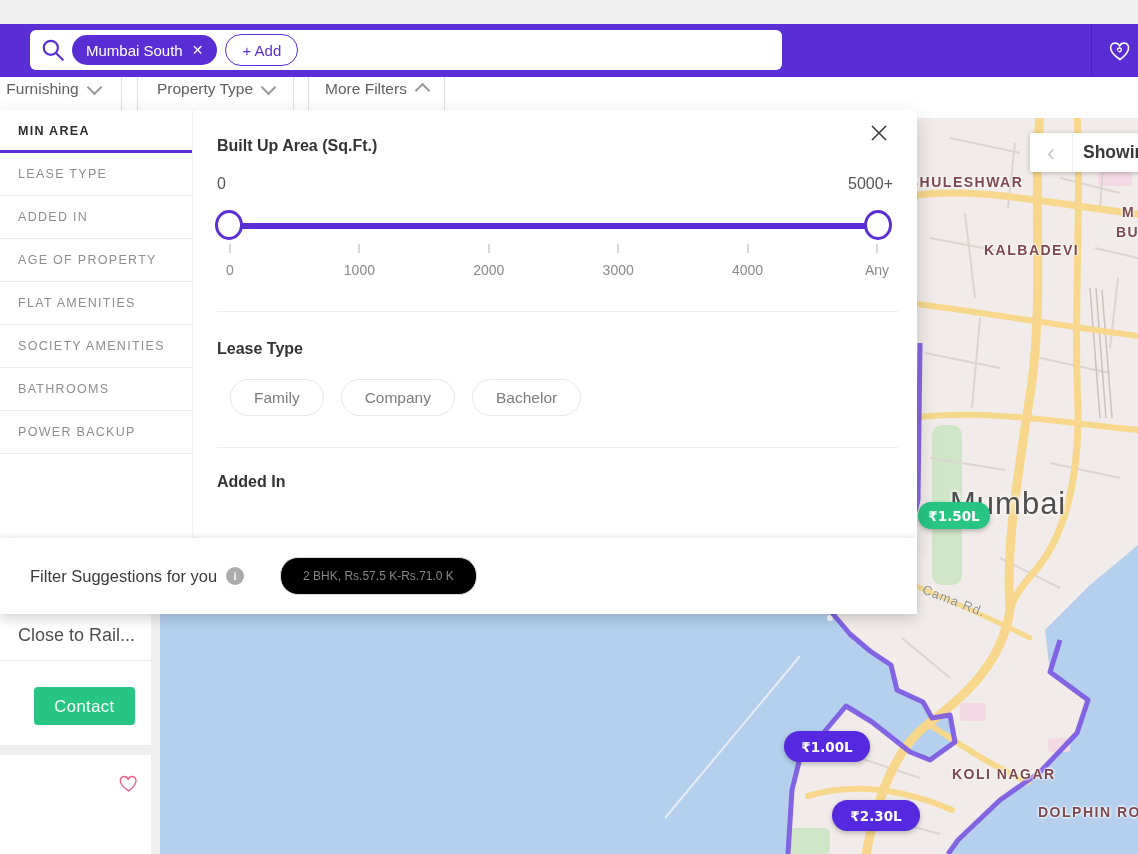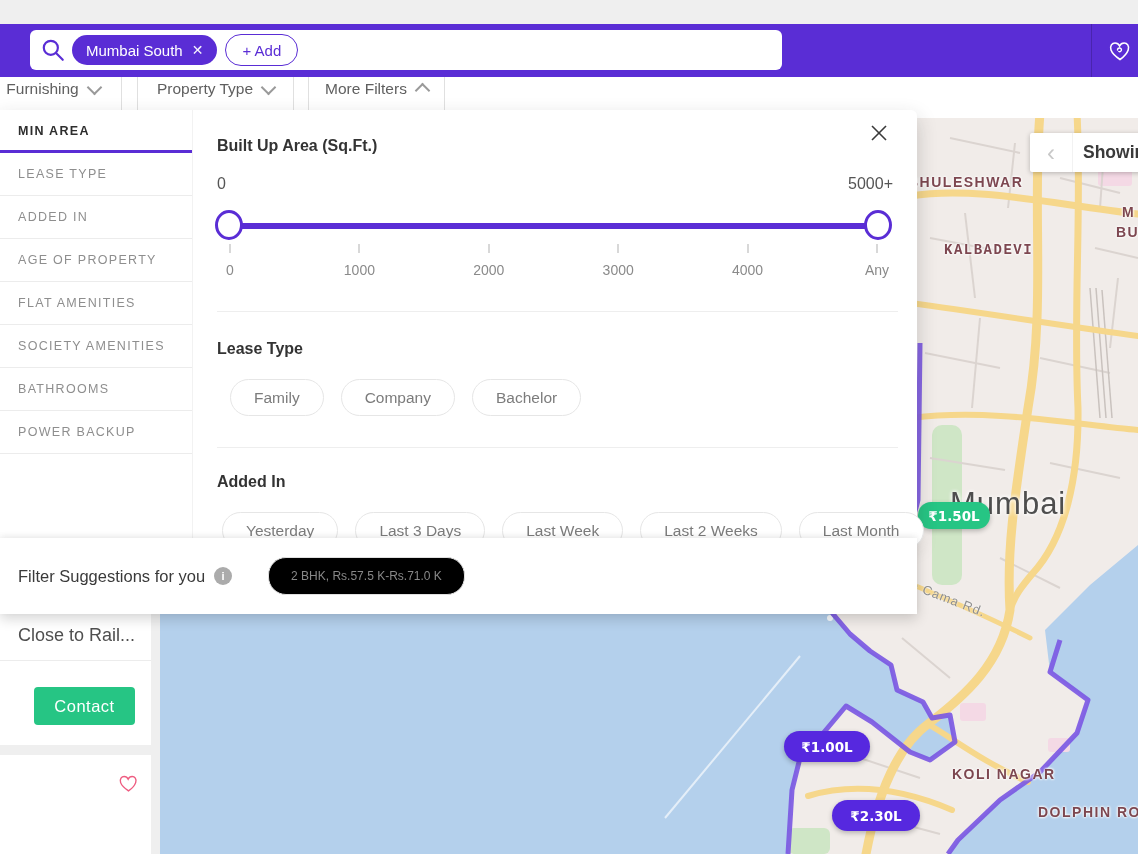--- a/index.html
+++ b/index.html
@@ -58,21 +58,21 @@
   .handle.left{left:-15px;} .handle.right{right:-15px;}
   .ticks{position:absolute;left:230px;top:134px;width:647px;height:44px;}
   .tickmark{position:absolute;top:0;width:2px;height:9px;background:#d8d8d8;}
   .ticklabel{position:absolute;top:18px;width:80px;margin-left:-40px;text-align:center;font-size:14px;color:#8a8a8a;}
   .divider{position:absolute;left:217px;width:681px;height:1px;background:#eee;}
   .pill-row{position:absolute;display:flex;gap:17px;}
   .pill{height:37px;border:1px solid #e6e6e6;border-radius:19px;background:#fff;display:flex;align-items:center;padding:0 23px;font-size:15.5px;color:#7c7c7c;cursor:pointer;white-space:nowrap;font-family:inherit;}
 
   
   .suggest{position:absolute;left:0;top:538px;width:917px;height:76px;background:#fff;z-index:12;display:flex;align-items:center;box-shadow:0 -2px 6px rgba(0,0,0,.05), 0 5px 12px rgba(0,0,0,.16);}
-  .suggest-label{margin-left:18px;font-size:16.5px;color:#3a3a3a;font-weight:500;}
+  .suggest-label{margin-left:30px;font-size:16.5px;color:#3a3a3a;font-weight:500;}
   .info-icon{width:18px;height:18px;border-radius:50%;background:#ababab;color:#fff;font-size:11px;font-weight:bold;display:flex;align-items:center;justify-content:center;margin-left:9px;}
   .suggest-pill{margin-left:36px;height:36px;border:1px solid #e0e0e0;border-radius:18px;display:flex;align-items:center;padding:0 22px;font-size:12px;color:#888;background:#000000;cursor:pointer;}
 </style>
 </head>
 <body>
 
 <div id="stage">
 
   <div class="white-strip"></div>
 
@@ -130,21 +130,21 @@
       <path d="M640,538 L505,700" stroke="#ffffff" stroke-width="2" opacity="0.65"></path>
       <circle cx="670" cy="500" r="3" fill="#fff" opacity="0.9"></circle>
 
       <g stroke="#7a57e3" stroke-width="5" fill="none" opacity="0.9" stroke-linejoin="round">
         <path d="M760,225 L758,382 C745,440 700,470 673,496 L690,516 L710,533 L731,547 L737,572 L763,584 L772,600 L790,597 L795,624 L770,642 L750,634 L712,604 L686,588 L660,619 L640,640 L632,672 L628,736"></path>
         <path d="M900,522 L890,554 L928,582 L917,615 L880,654 L840,682 L798,722 L788,736"></path>
       </g>
     </svg>
 
     <div class="maplabel" style="left:748px;top:56px;">BHULESHWAR</div>
-    <div class="maplabel" style="left:784px;top:124px;font-family:Liberation Mono, monospace;">KALBADEVI</div>
+    <div class="maplabel" style="left:824px;top:124px;">KALBADEVI</div>
     <div class="maplabel" style="left:962px;top:86px;">M</div>
     <div class="maplabel" style="left:956px;top:106px;">BU</div>
     <div class="citylabel" style="left:790px;top:368px;">Mumbai</div>
     <div class="roadlabel" style="left:735px;top:452px;">ame Cama Rd.</div>
     <div class="maplabel" style="left:792px;top:648px;">KOLI NAGAR</div>
     <div class="maplabel" style="left:878px;top:686px;">DOLPHIN ROC</div>
 
     <div id="badge-layer">
         <div class="price-badge" style="left: 758px; top: 384px; width: 72px; height: 27px; border-radius: 13px; background: rgb(38, 197, 132);">₹1.50L</div>
         <div class="price-badge" style="left: 624px; top: 613px; width: 86px; height: 31px; border-radius: 16px; background: rgb(86, 40, 223);">₹1.00L</div>
@@ -252,27 +252,20 @@
     <div class="sec-title" style="top:230px;">Lease Type</div>
     <div class="pill-row" id="lease-pills" style="left:230px;top:269px;">
         <button class="pill">Family</button>
         <button class="pill">Company</button>
         <button class="pill">Bachelor</button>
       </div>
 
     <div class="divider" style="top:337px;"></div>
 
     <div class="sec-title" style="top:363px;">Added In</div>
-    <div class="pill-row" id="added-pills" style="left:222px;top:402px;">
-        <button class="pill">Yesterday</button>
-        <button class="pill">Last 3 Days</button>
-        <button class="pill">Last Week</button>
-        <button class="pill">Last 2 Weeks</button>
-        <button class="pill">Last Month</button>
-      </div>
   </div>
 
   <div class="suggest">
     <div class="suggest-label">Filter Suggestions for you</div>
     <div class="info-icon">i</div>
     <div class="suggest-pill">2 BHK, Rs.57.5 K-Rs.71.0 K</div>
   </div>
 
 </div>
 

